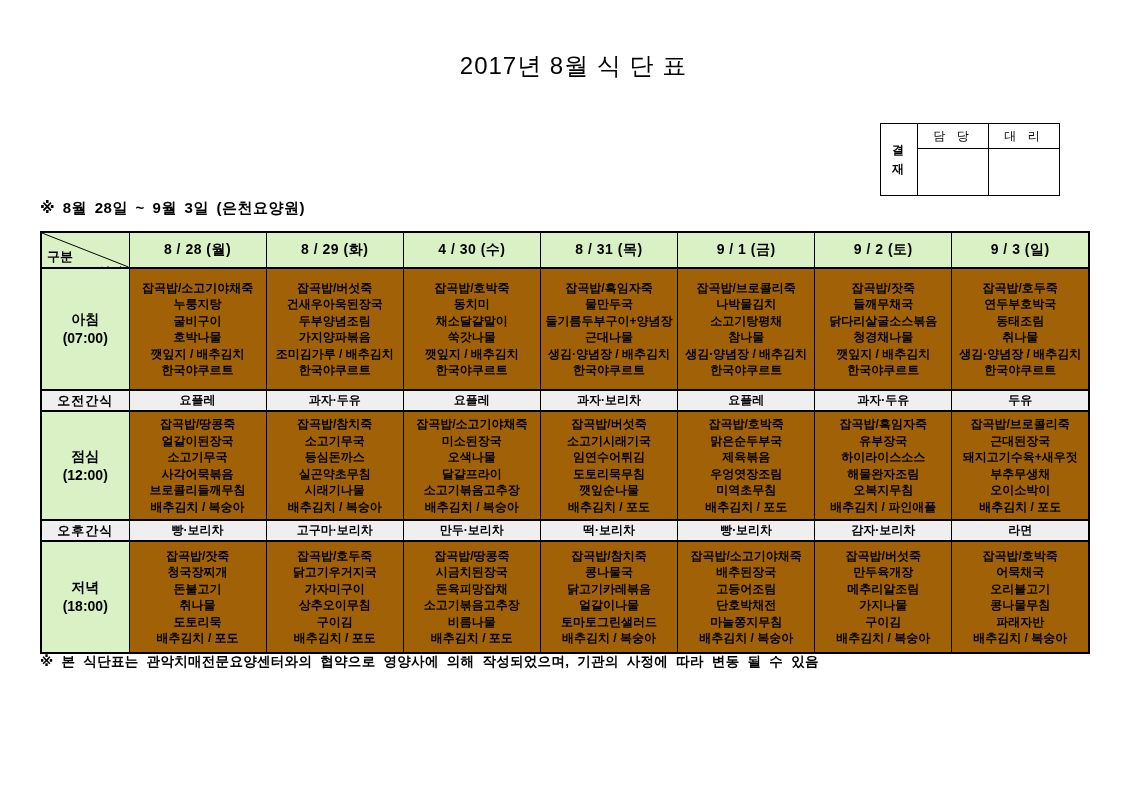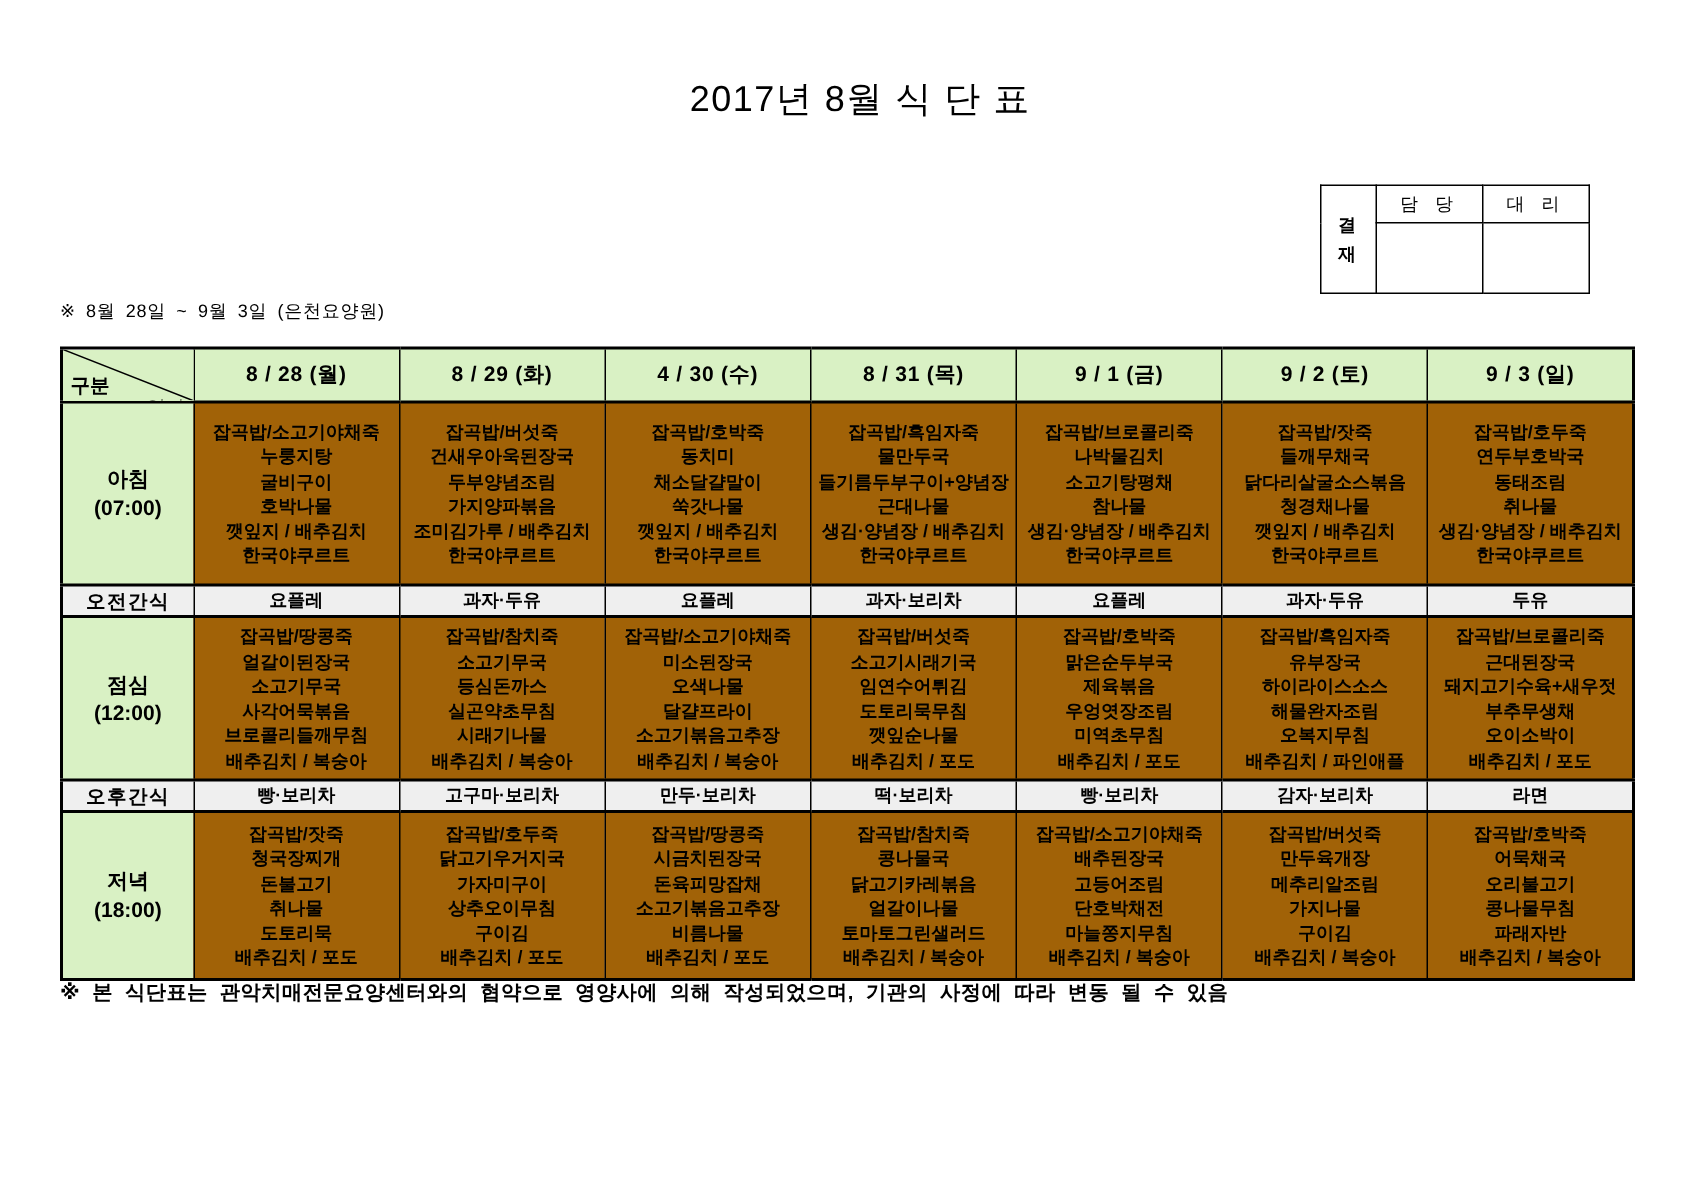--- a/index.html
+++ b/index.html
@@ -39,21 +39,21 @@
   .approval .stamp-text {
     width: 16px; margin: 0 auto;
     word-break: break-all; line-height: 19px;
     letter-spacing: 2px; font-weight: bold;
   }
   .approval .head-cell { width: 71px; height: 25px; letter-spacing: 4px; margin-top: 32px; }
   .approval .value-row td { height: 47px; }
 
   .subtitle {
     position: absolute; left: 40px; top: 199px;
-    font-size: 12px; font-weight: normal; letter-spacing: 0.5px; word-spacing: 3px;
+    font-size: 15px; font-weight: bold; letter-spacing: 0.5px; word-spacing: 3px;
   }
 
   
   .menu-table {
     position: absolute; left: 40px; top: 231px;
     width: 1050px;
     border-collapse: collapse; table-layout: fixed;
     border: 2px solid var(--border);
   }
   .menu-table th, .menu-table td {

